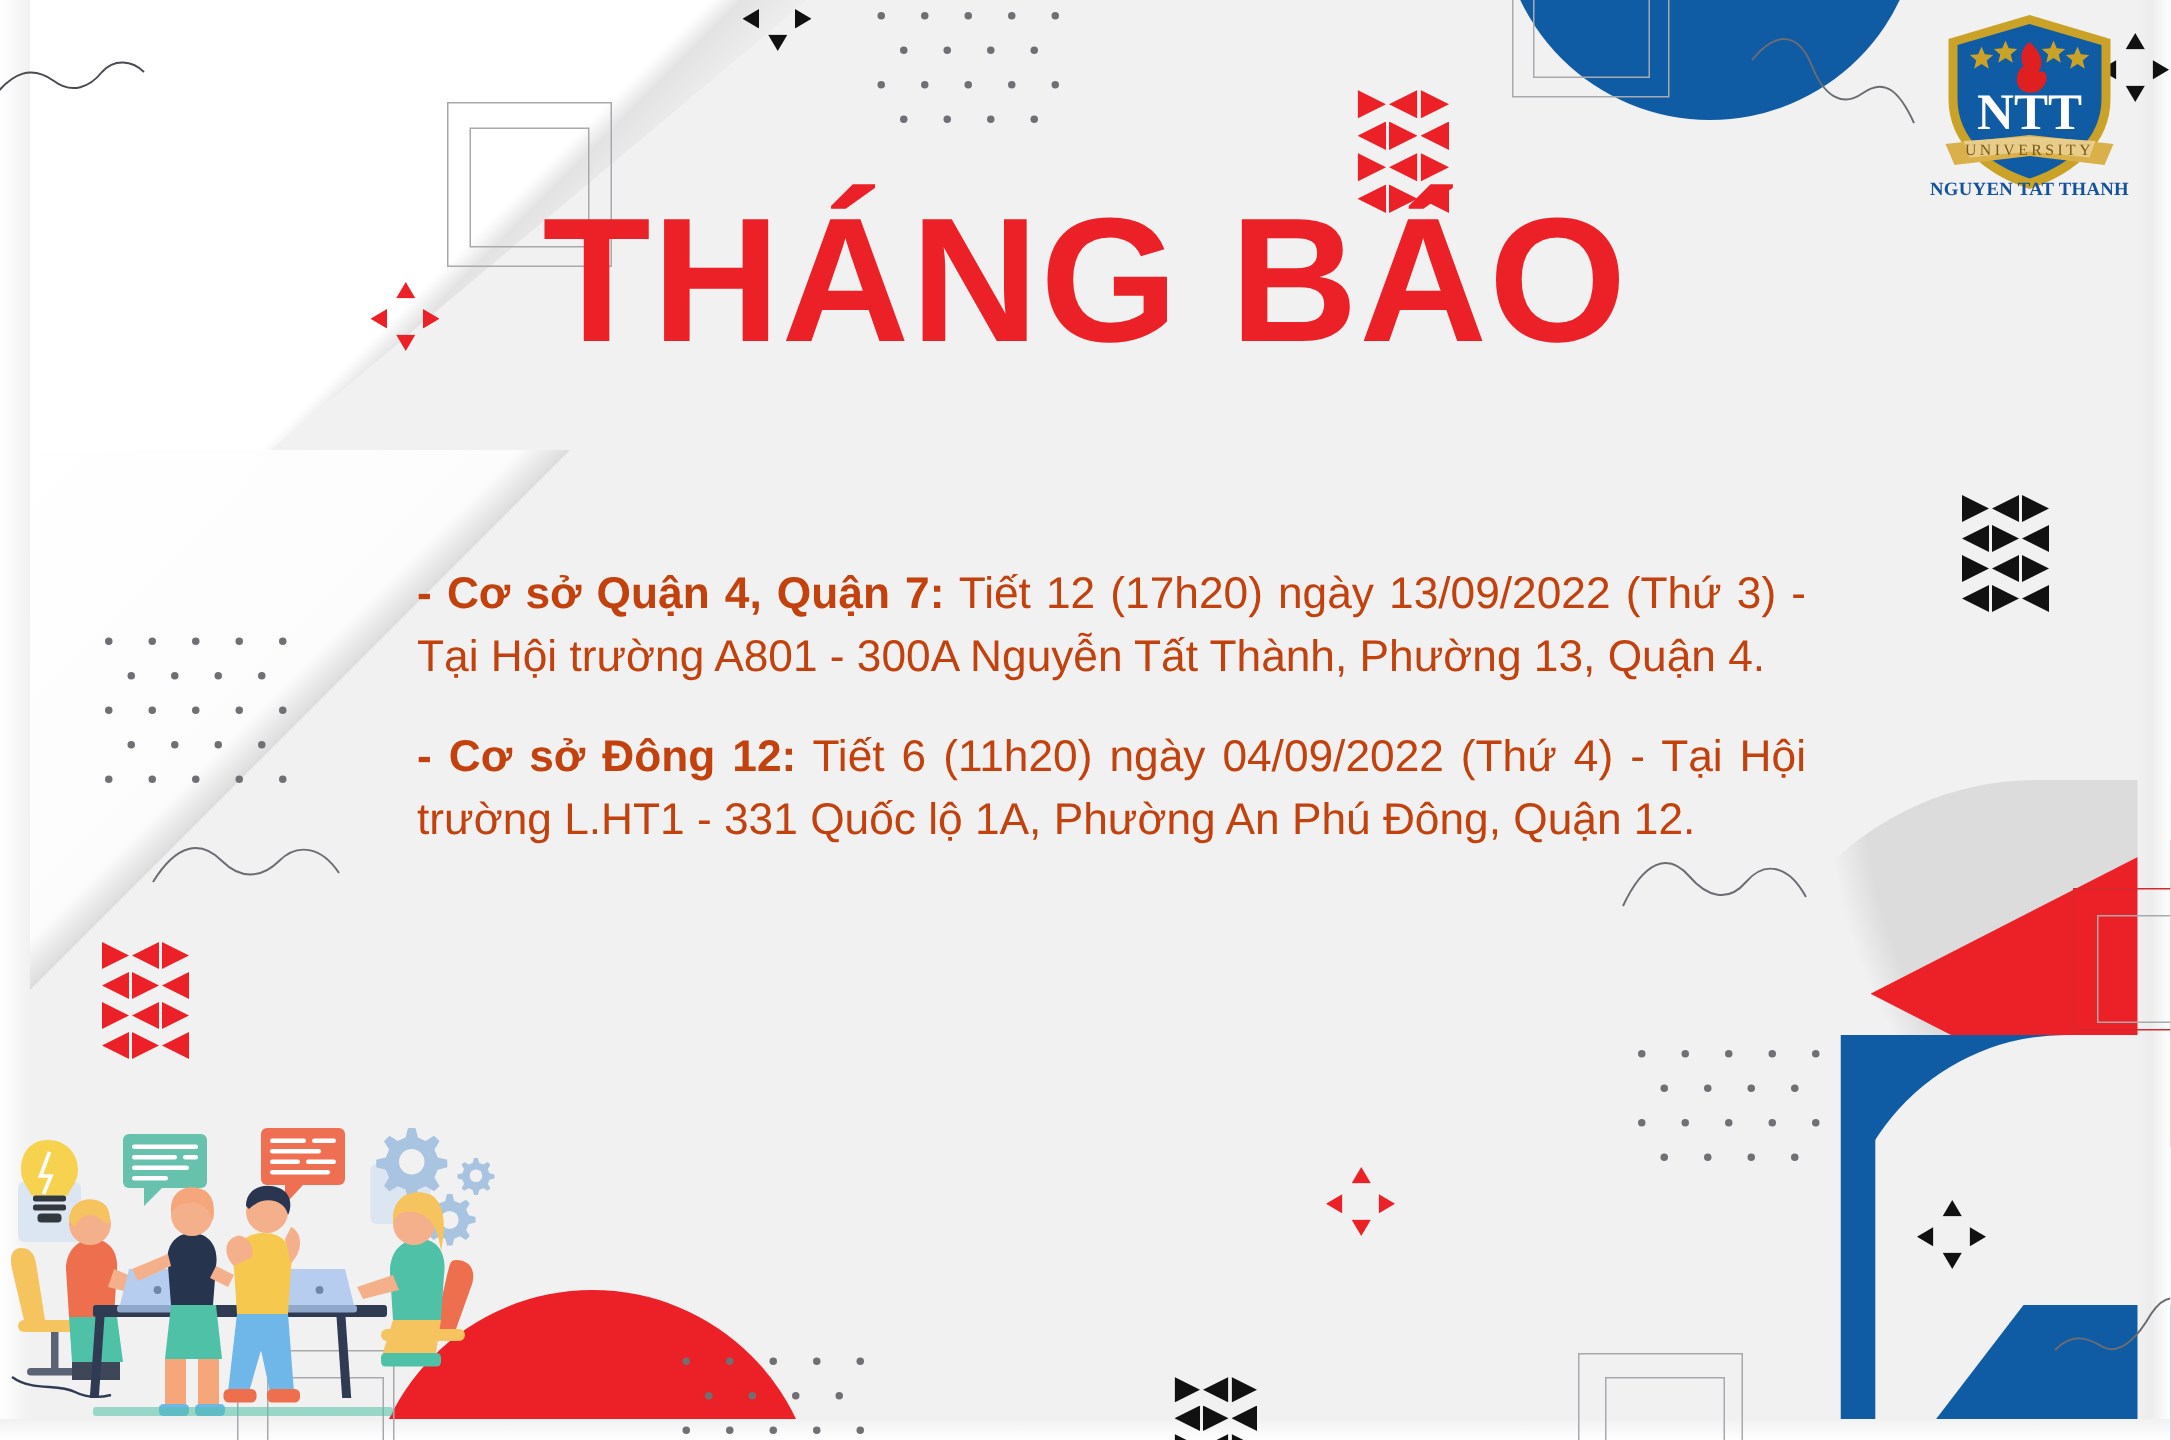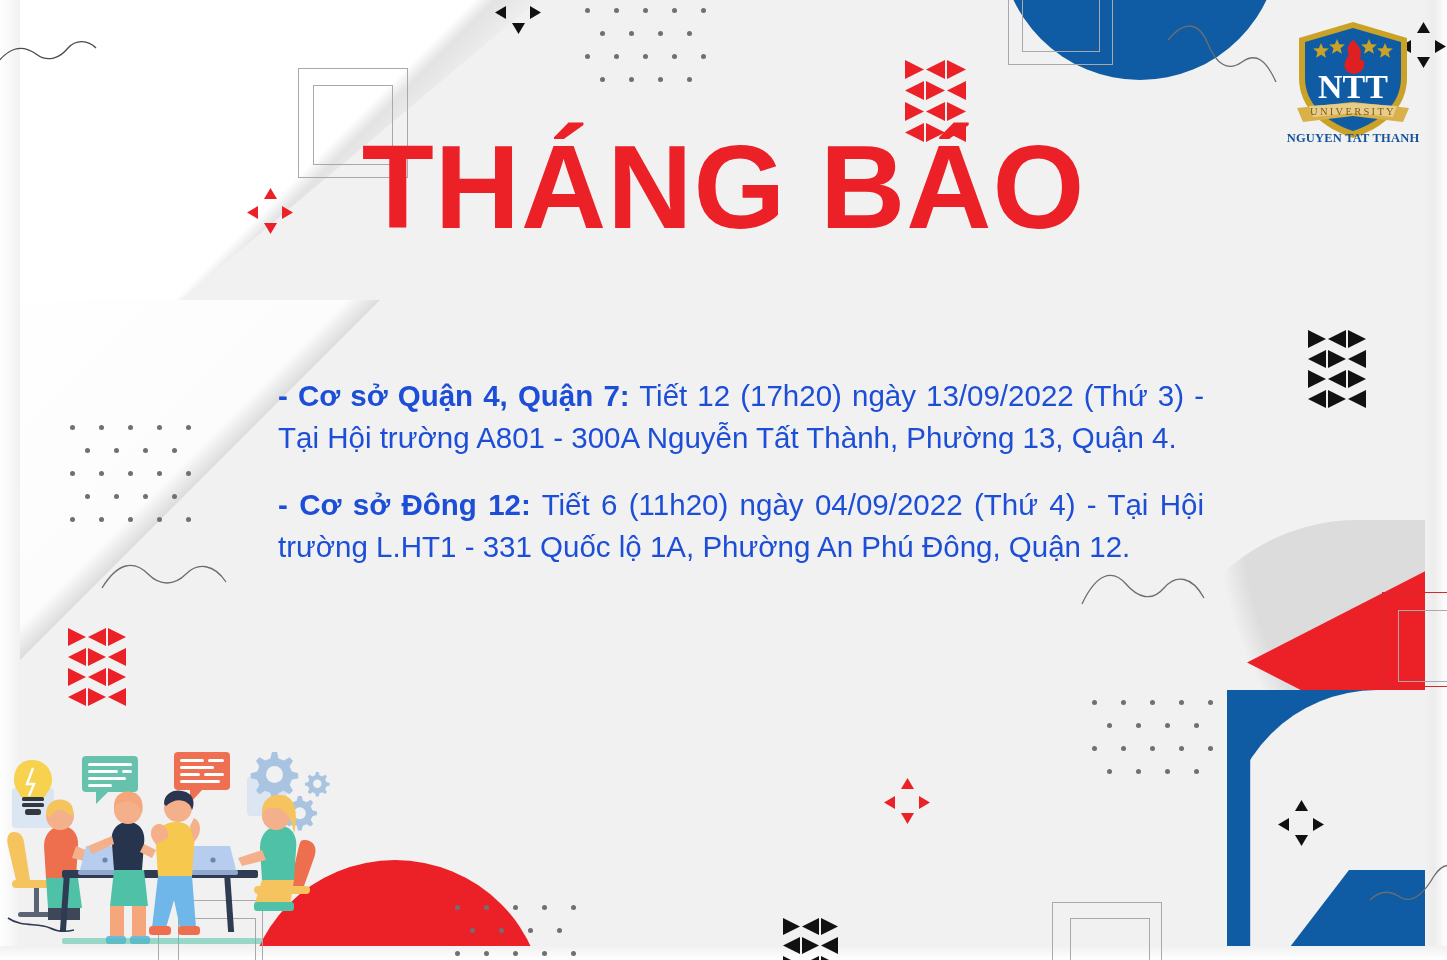--- a/index.html
+++ b/index.html
@@ -129,21 +129,21 @@
 
   
   #tri-white {
     position:absolute; left:75px; top:145px;
     display:grid; grid-template-columns:repeat(4,18px); grid-template-rows:repeat(4,21px);
     gap:2px;
   }
   #tri-white .tri { background:#ffffff; }
 
   
-  #logo { position:absolute; right:24px; top:16px; width:140px; height:130px; }
+  #logo { position:absolute; right:24px; top:4px; width:140px; height:130px; }
 
   
   #title {
     position:absolute; left:0; top:128px; width:1447px;
     text-align:center;
     font-size:118px;
     font-weight:bold;
     letter-spacing:1px;
     color:#ec2027;
     line-height:1.0;
@@ -167,21 +167,21 @@
     font-weight:bold;
     font-style:italic;
     color:#1763ac;
     margin-bottom:24px;
   }
   .para {
     font-size:29.5px;
     line-height:1.41;
     text-align:justify;
     margin-bottom:26px;
-    color:#1d4ed8;
+    color:#c2410c;
   }
   .para b { font-weight:bold; }
 
   
   #illustration { position:absolute; left:4px; bottom:0; width:350px; height:230px; }
 </style>
 </head>
 <body>
 
 <div id="poster">

